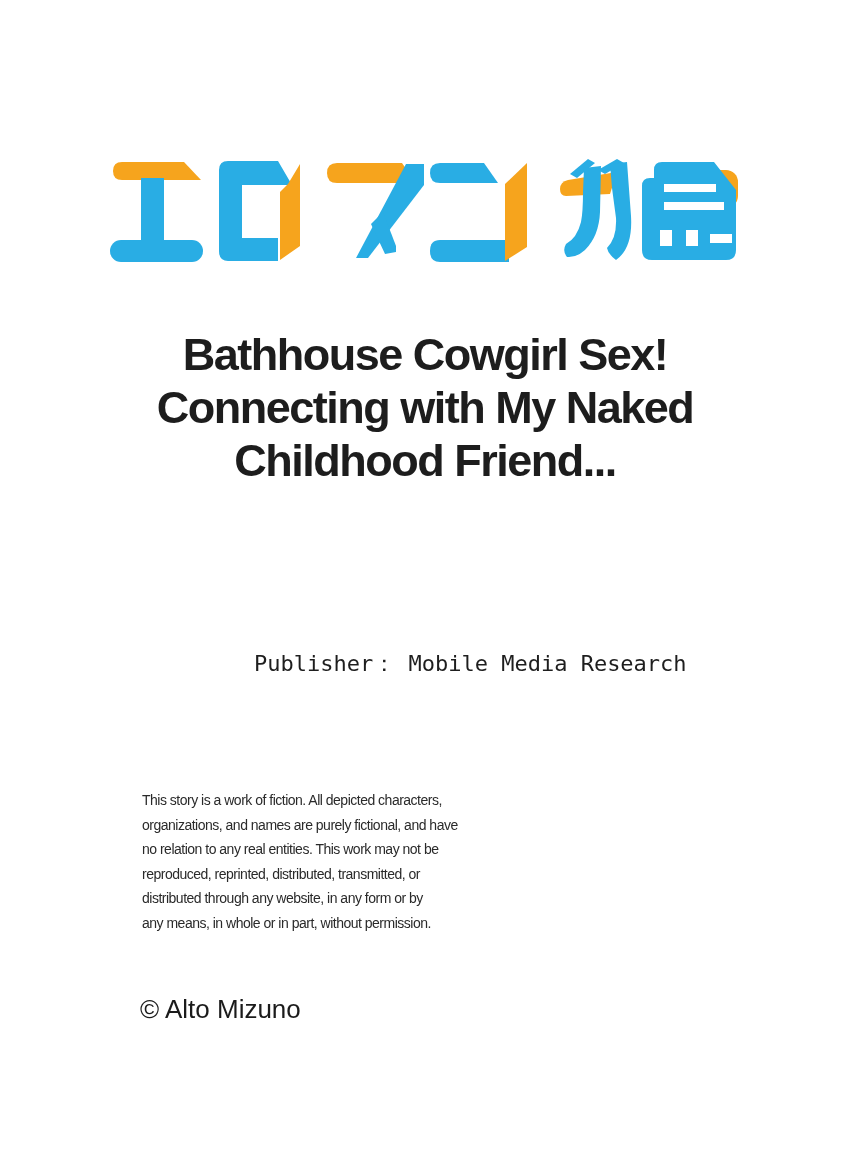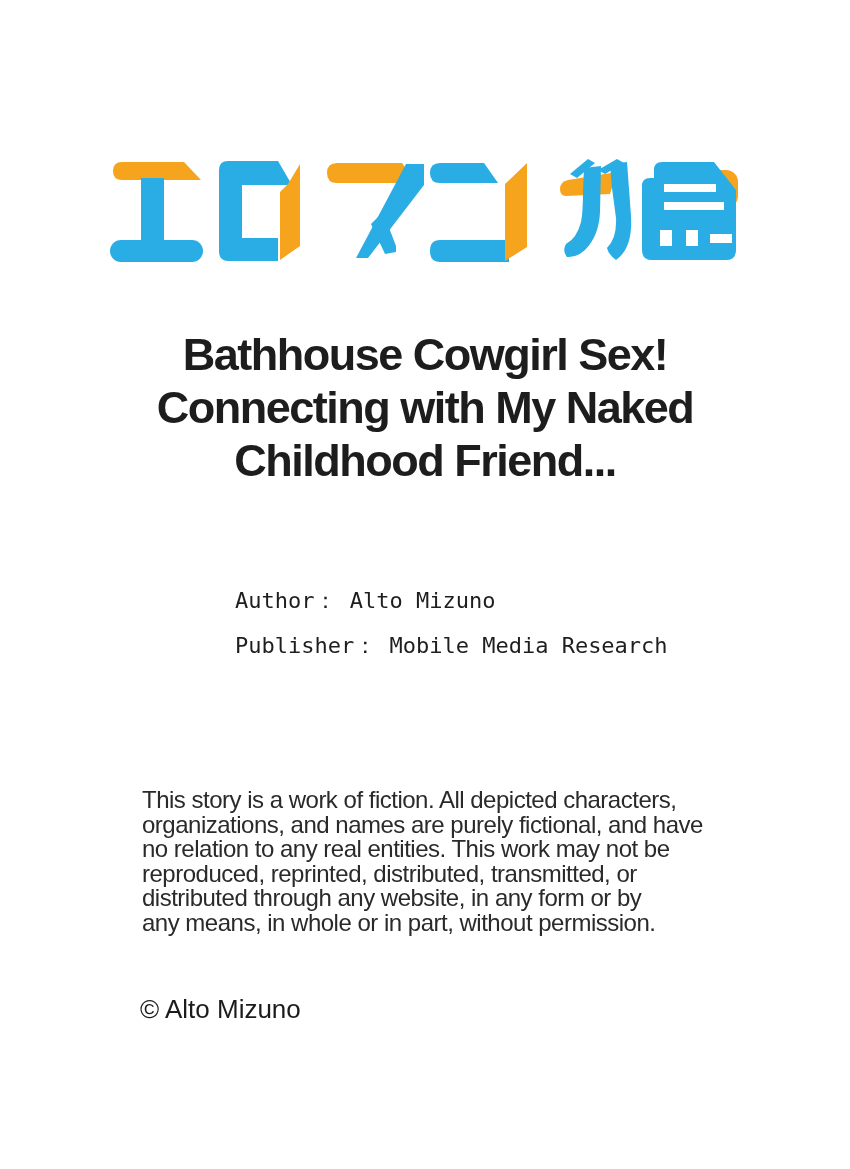--- a/index.html
+++ b/index.html
@@ -25,24 +25,24 @@
     color:#1d1d1d;
     white-space:pre-line;
   }
   .credit-line{
     position:absolute;left:235px;
     font-family:"DejaVu Sans Mono", monospace;
     font-size:22px;line-height:25px;color:#1e1e1e;
     white-space:pre;
   }
   .credit-author{top:588px;}
-  .credit-publisher{top:633px;}
+  .credit-publisher{top:651px;margin-left:19px;}
   .disclaimer{
     position:absolute;left:142px;top:788px;width:620px;
-    font-size:24px;line-height:24.6px;letter-spacing:-0.5px;
+    font-size:14px;line-height:24.6px;letter-spacing:-0.5px;
     color:#2a2a2a;
     white-space:pre-line;
   }
   .copyright{
     position:absolute;left:140px;top:994px;
     font-size:26px;color:#1b1b1b;letter-spacing:0px;
   }
 </style>
 </head>
 <body style="background: rgb(255, 255, 255);">
@@ -91,21 +91,20 @@
       <rect fill="#ffffff" x="20" y="72" width="12" height="16"></rect>
       <rect fill="#ffffff" x="46" y="72" width="12" height="16"></rect>
       <rect fill="#ffffff" x="70" y="76" width="22" height="9"></rect>
     </g>
   </svg>
 
   <div class="title">Bathhouse Cowgirl Sex!
 Connecting with My Naked
 Childhood Friend...</div>
 
-  <div class="credit-line credit-author">Author： Alto Mizuno</div>
   <div class="credit-line credit-publisher">Publisher： Mobile Media Research</div>
 
   <div class="disclaimer">This story is a work of fiction. All depicted characters,
 organizations, and names are purely fictional, and have
 no relation to any real entities. This work may not be
 reproduced, reprinted, distributed, transmitted, or
 distributed through any website, in any form or by
 any means, in whole or in part, without permission.</div>
 
   <div class="copyright">© Alto Mizuno</div>

